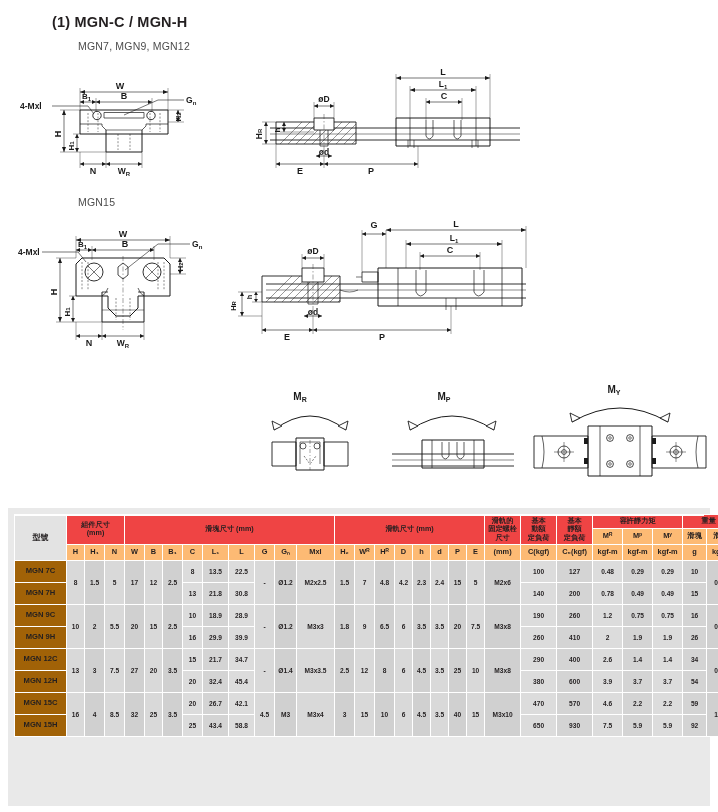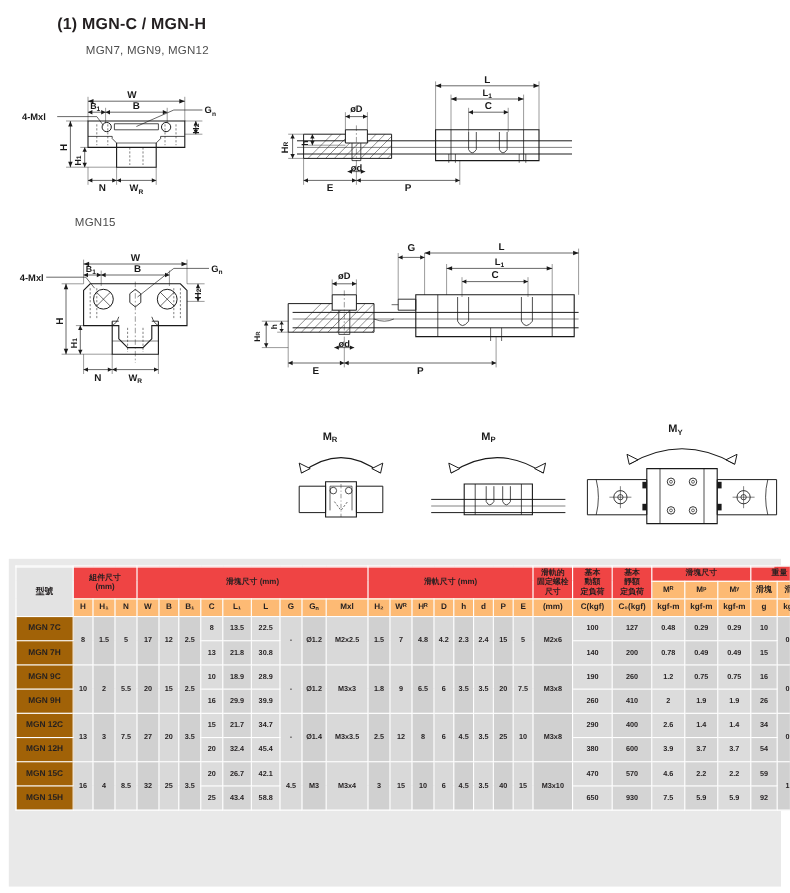--- a/index.html
+++ b/index.html
@@ -17,21 +17,21 @@
   
   .title {
     position:absolute; left:52px; top:14px;
     font-size:14.5px; font-weight:bold; letter-spacing:0.2px;
   }
   .subtitle {
     position:absolute; left:78px; top:40px;
     font-size:10.5px; color:#4d4d4d; letter-spacing:0.2px;text-align:center;
   }
   .subtitle2 {
-    position:absolute; left:68px; top:196px;
+    position:absolute; left:78px; top:196px;
     font-size:10.5px; color:#4d4d4d; letter-spacing:0.2px;
   }
 
   
   .draw { position:absolute; }
   .draw svg { display:block; overflow:visible; }
 
   
   .table-wrap {
     position:absolute; left:8px; top:508px;
@@ -565,21 +565,21 @@
           <th class="grp" rowspan="2">
             <span>基本</span><br>
             <span>動額</span><br>
             <span>定負荷</span>
           </th>
           <th class="grp" rowspan="2">
             <span>基本</span><br>
             <span>靜額</span><br>
             <span>定負荷</span>
           </th>
-          <th class="grp" colspan="3">滑塊尺寸</th>
+          <th class="grp" colspan="3">容許靜力矩</th>
           <th class="grp" colspan="2">重量</th>
         </tr>
         <tr>
           <th class="sym">Mᴿ</th>
           <th class="sym">Mᵖ</th>
           <th class="sym">Mʸ</th>
           <th class="sym">滑塊</th>
           <th class="sym">滑軌</th>
         </tr>
         <tr>

